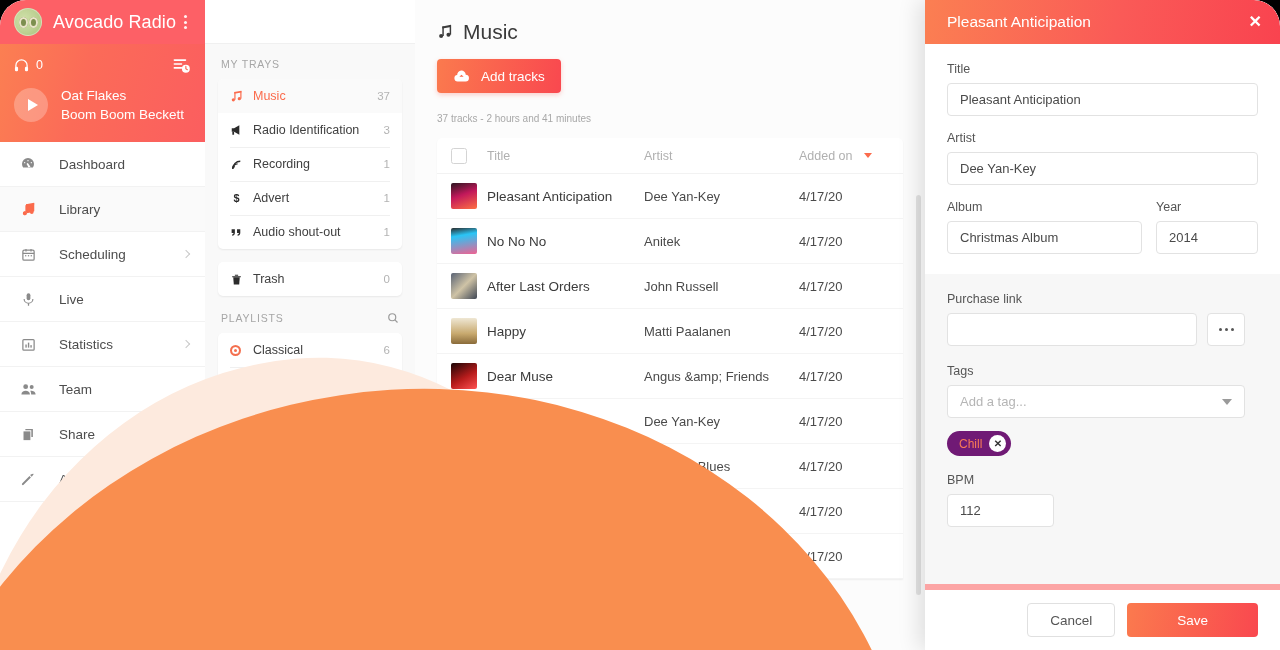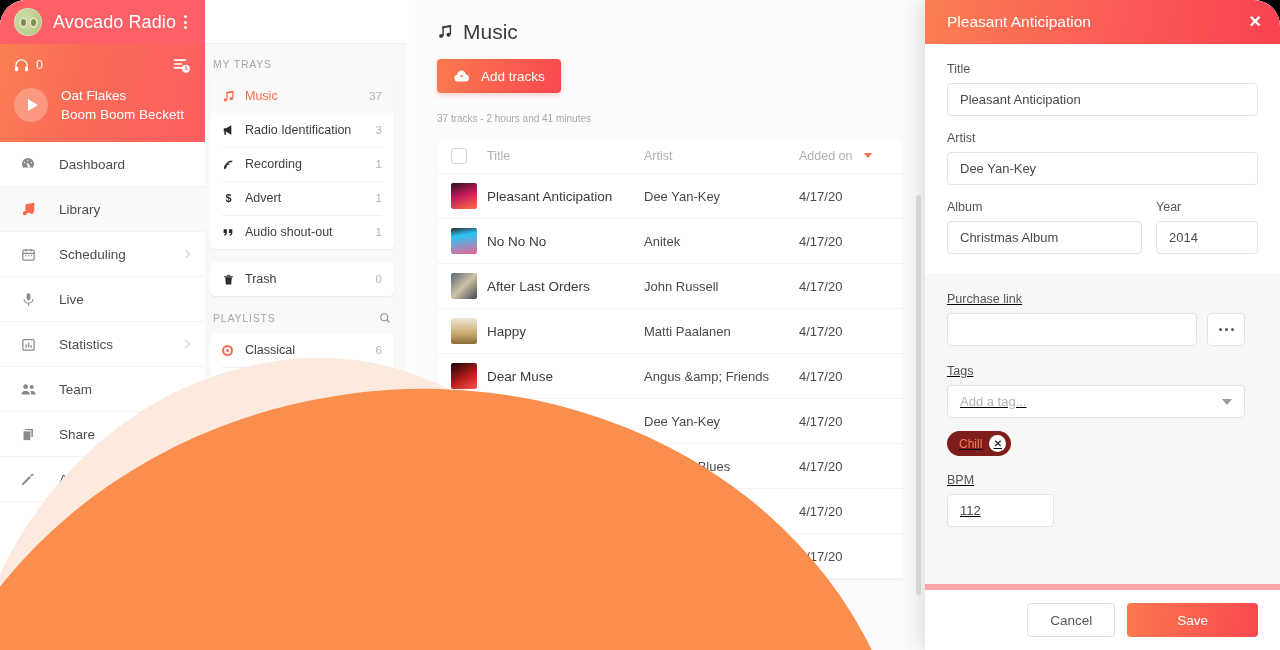--- a/index.html
+++ b/index.html
@@ -95,21 +95,21 @@
   .nav-label { margin-left: 21px; font-size: 13.5px; color: #4d4d4d; }
   .nav-item.active .nav-label { color: #4d4d4d; }
   .nav-chev {
     position: absolute; right: 16px; top: 50%;
     width: 6px; height: 6px; border-right: 1.6px solid #c8c8c8;
     border-top: 1.6px solid #c8c8c8; transform: translateY(-50%) rotate(45deg);
   }
 
   
   .trays {
-    position: absolute; left: 197px; top: 0;
+    position: absolute; left: 205px; top: 0;
     width: 210px; height: 650px;
     background: #f9f9f9;
     z-index: 4;
   }
   .trays-topbar { height: 44px; background: #ffffff; border-bottom: 1px solid #f0f0f0; }
   .trays-inner { padding: 14px 13px 0 13px; }
   .section-head {
     display: flex; align-items: center; justify-content: space-between;
     font-size: 10.5px; color: #a6a6a6; letter-spacing: .8px;
     padding: 0 3px 9px 3px;
@@ -252,21 +252,21 @@
     height: 44px; flex: 0 0 auto;
     background: linear-gradient(100deg, #fb7f52 0%, #fa5a57 55%, #f9434f 100%);
     display: flex; align-items: center; justify-content: space-between;
     padding: 0 18px 0 22px;
   }
   .ep-title { color: #fff; font-size: 15.5px; }
   .ep-close { color: #fff; font-size: 16px; font-weight: bold; cursor: pointer; line-height: 1; }
 
   .ep-body { flex: 1; overflow: hidden; display: flex; flex-direction: column; }
   .ep-sec-white { background: #fff; padding: 18px 22px 20px 22px; }
-  .ep-sec-gray { background: #f7f7f7; padding: 18px 35px 16px 22px; flex: 1; text-decoration: underline; }
+  .ep-sec-gray { background: #f7f7f7; padding: 18px 35px 16px 22px; flex: 1; }
 
   .fld-label { font-size: 12.5px; color: #555; margin-bottom: 7px; }
   .fld {
     width: 100%; height: 33px;
     border: 1px solid #e2e2e2; border-radius: 4px;
     background: #fff; padding: 0 12px;
     font-size: 13px; color: #4a4a4a;
     font-family: "Liberation Sans", sans-serif;
     display: flex; align-items: center;
   }
@@ -289,21 +289,21 @@
     background: #fff; padding: 0 12px; display: flex; align-items: center;
     justify-content: space-between; cursor: pointer;
   }
   .tag-ph { font-size: 13px; color: #b5b5b5; }
   .tag-caret {
     width: 0; height: 0; border-left: 5px solid transparent;
     border-right: 5px solid transparent; border-top: 6px solid #9a9a9a;
   }
   .chips { margin-top: 13px; display: flex; gap: 8px; }
   .chip {
-    height: 25px; border-radius: 13px; background: #7f1d1d;
+    height: 25px; border-radius: 13px; background: #701a75;
     display: inline-flex; align-items: center; padding: 0 5px 0 12px; gap: 7px;
   }
   .chip-text { font-size: 12px; color: #f87a56; }
   .chip-x {
     width: 17px; height: 17px; border-radius: 50%; background: #fff;
     display: flex; align-items: center; justify-content: center;
     font-size: 10px; color: #333; font-weight: bold; cursor: pointer;
   }
   .bpm-wrap { margin-top: 17px; }
   .bpm-fld { width: 107px; }

